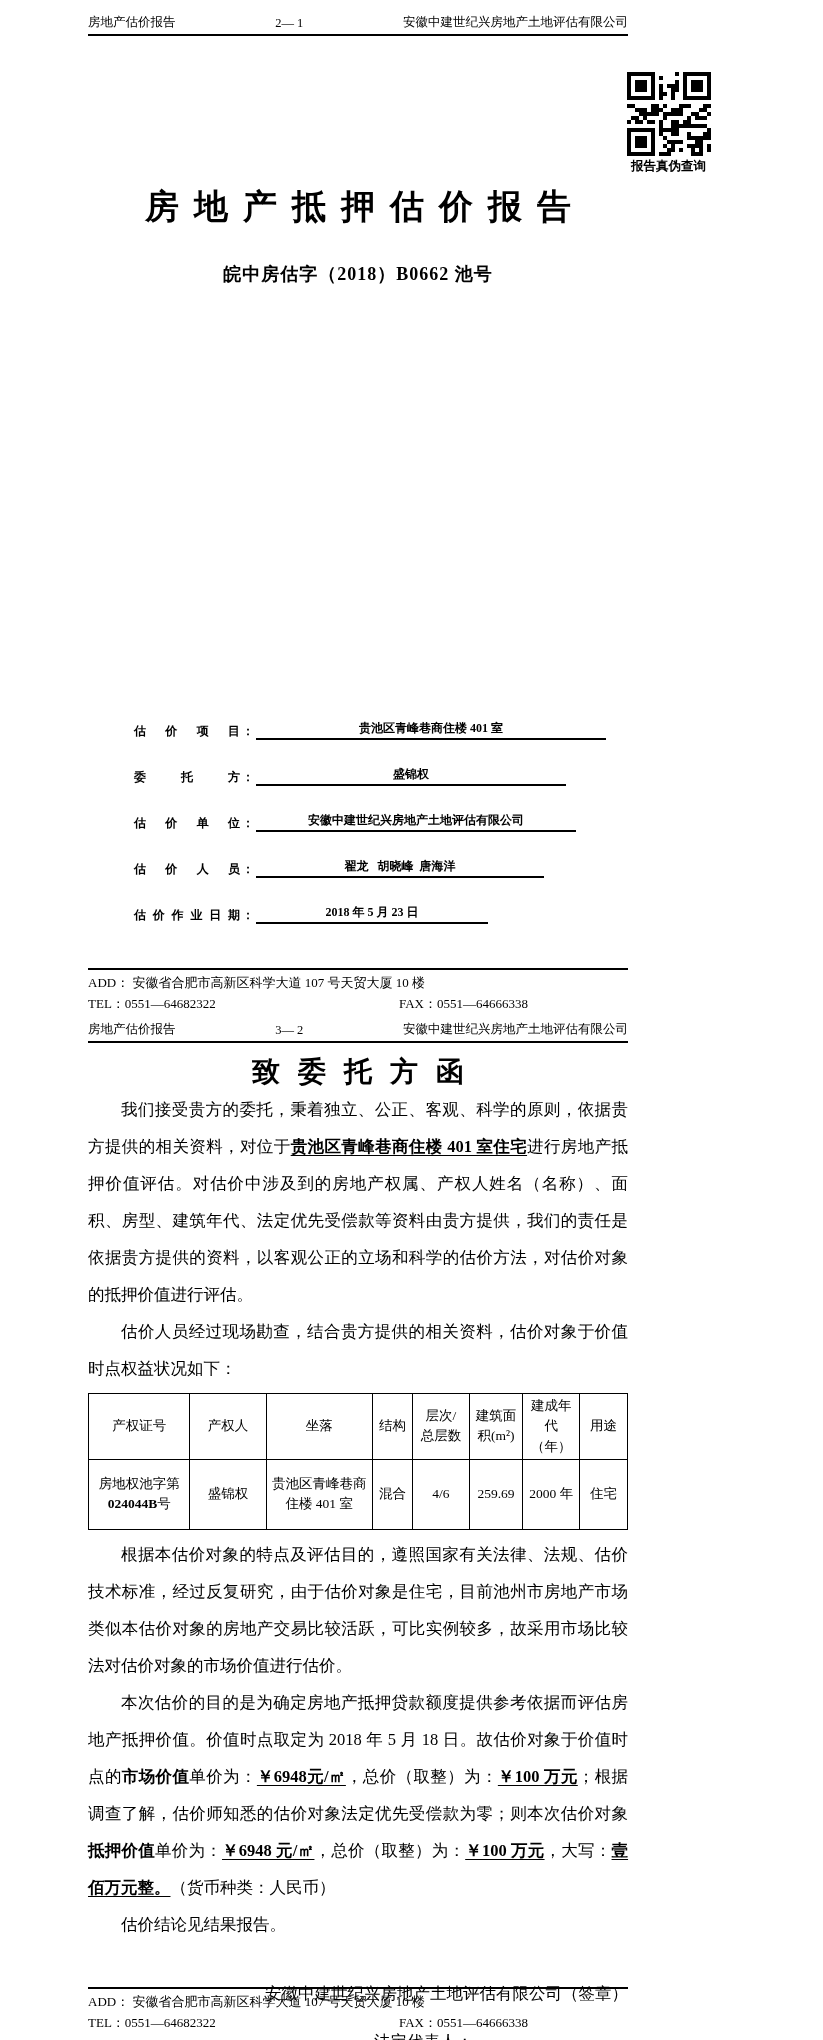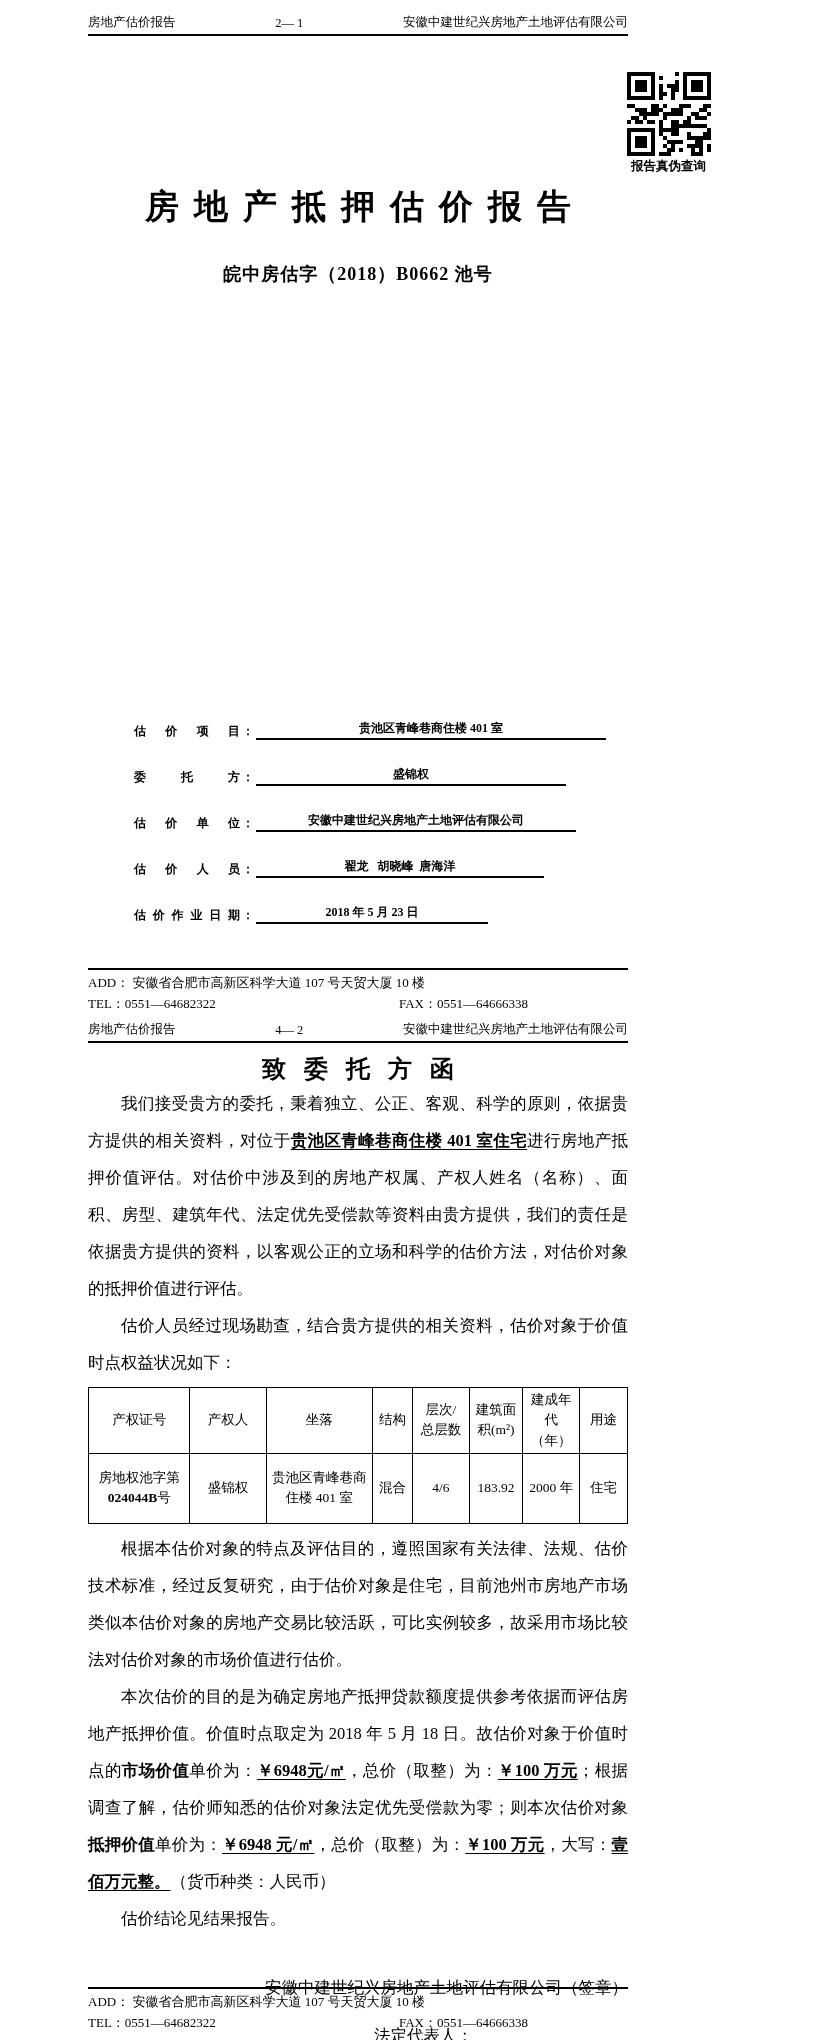--- a/index.html
+++ b/index.html
@@ -53,21 +53,21 @@
 
   
   .pfoot { border-top:2px solid #000; padding-top:4px; font-size:13px; }
   .pfoot1 { margin-top:44px; }
   .pfoot .frow2 { display:flex; justify-content:space-between; padding-right:100px; margin-top:3px; }
   .pfoot2 { position:absolute; left:88px; right:83px; bottom:8px; }
 
   
   .letter-title {
     margin-top:10px; text-align:center;
-    font-size:24px; font-weight:bold; letter-spacing:18px; text-indent:18px;
+    font-size:28px; font-weight:bold; letter-spacing:18px; text-indent:18px;
   }
   .salutation { margin-top:16px; font-size:16.5px; font-weight:bold; }
   .para {
     font-size:16.5px; line-height:37px; text-align:justify;
     text-indent:2em; margin:0;
   }
 
   
   table.rights {
     width:100%; border-collapse:collapse; table-layout:fixed;
@@ -135,21 +135,21 @@
     <div class="pfoot pfoot1">
       <div>ADD： 安徽省合肥市高新区科学大道 107 号天贸大厦 10 楼</div>
       <div class="frow2">
         <span>TEL：0551—64682322</span>
         <span>FAX：0551—64666338</span>
       </div>
     </div>
 
     <div class="page-hdr hdr2">
       <span class="c">房地产估价报告</span>
-      <span class="c">4— 2</span>
+      <span class="c">3— 2</span>
       <span class="c">安徽中建世纪兴房地产土地评估有限公司</span>
     </div>
 
     <div class="letter-title">致委托方函</div>
 
 
     <p class="para rich"><span>我们接受贵方的委托，秉着独立、公正、客观、科学的原则，依据贵方提供的相关资料，对位于</span><span style="font-weight: bold; text-decoration: underline; text-underline-offset: 3px;">贵池区青峰巷商住楼 401 室住宅</span><span>进行房地产抵押价值评估。对估价中涉及到的房地产权属、产权人姓名（名称）、面积、房型、建筑年代、法定优先受偿款等资料由贵方提供，我们的责任是依据贵方提供的资料，以客观公正的立场和科学的估价方法，对估价对象的抵押价值进行评估。</span></p>
     <p class="para">估价人员经过现场勘查，结合贵方提供的相关资料，估价对象于价值时点权益状况如下：</p>
 
     <table class="rights">
@@ -176,21 +176,21 @@
           <th>用途</th>
         </tr>
       </thead>
       <tbody>
         <tr>
           <td class="rich"><span>房地权池字第</span><span style="font-weight: bold;">024044B</span><span>号</span></td>
           <td>盛锦权</td>
           <td>贵池区青峰巷商住楼 401 室</td>
           <td>混合</td>
           <td>4/6</td>
-          <td>183.92</td>
+          <td>259.69</td>
           <td>2000 年</td>
           <td>住宅</td>
         </tr>
       </tbody>
     </table>
 
     <p class="para">根据本估价对象的特点及评估目的，遵照国家有关法律、法规、估价技术标准，经过反复研究，由于估价对象是住宅，目前池州市房地产市场类似本估价对象的房地产交易比较活跃，可比实例较多，故采用市场比较法对估价对象的市场价值进行估价。</p>
     <p class="para rich"><span>本次估价的目的是为确定房地产抵押贷款额度提供参考依据而评估房地产抵押价值。价值时点取定为 2018 年 5 月 18 日。故估价对象于价值时点的</span><span style="font-weight: bold;">市场价值</span><span>单价为：</span><span style="font-weight: bold; text-decoration: underline; text-underline-offset: 3px;">￥6948元/㎡</span><span>，总价（取整）为：</span><span style="font-weight: bold; text-decoration: underline; text-underline-offset: 3px;">￥100 万元</span><span>；根据调查了解，估价师知悉的估价对象法定优先受偿款为零；则本次估价对象</span><span style="font-weight: bold;">抵押价值</span><span>单价为：</span><span style="font-weight: bold; text-decoration: underline; text-underline-offset: 3px;">￥6948 元/㎡</span><span>，总价（取整）为：</span><span style="font-weight: bold; text-decoration: underline; text-underline-offset: 3px;">￥100 万元</span><span>，大写：</span><span style="font-weight: bold; text-decoration: underline; text-underline-offset: 3px;">壹佰万元整。</span><span>（货币种类：人民币）</span></p>
     <p class="para">估价结论见结果报告。</p>
 

